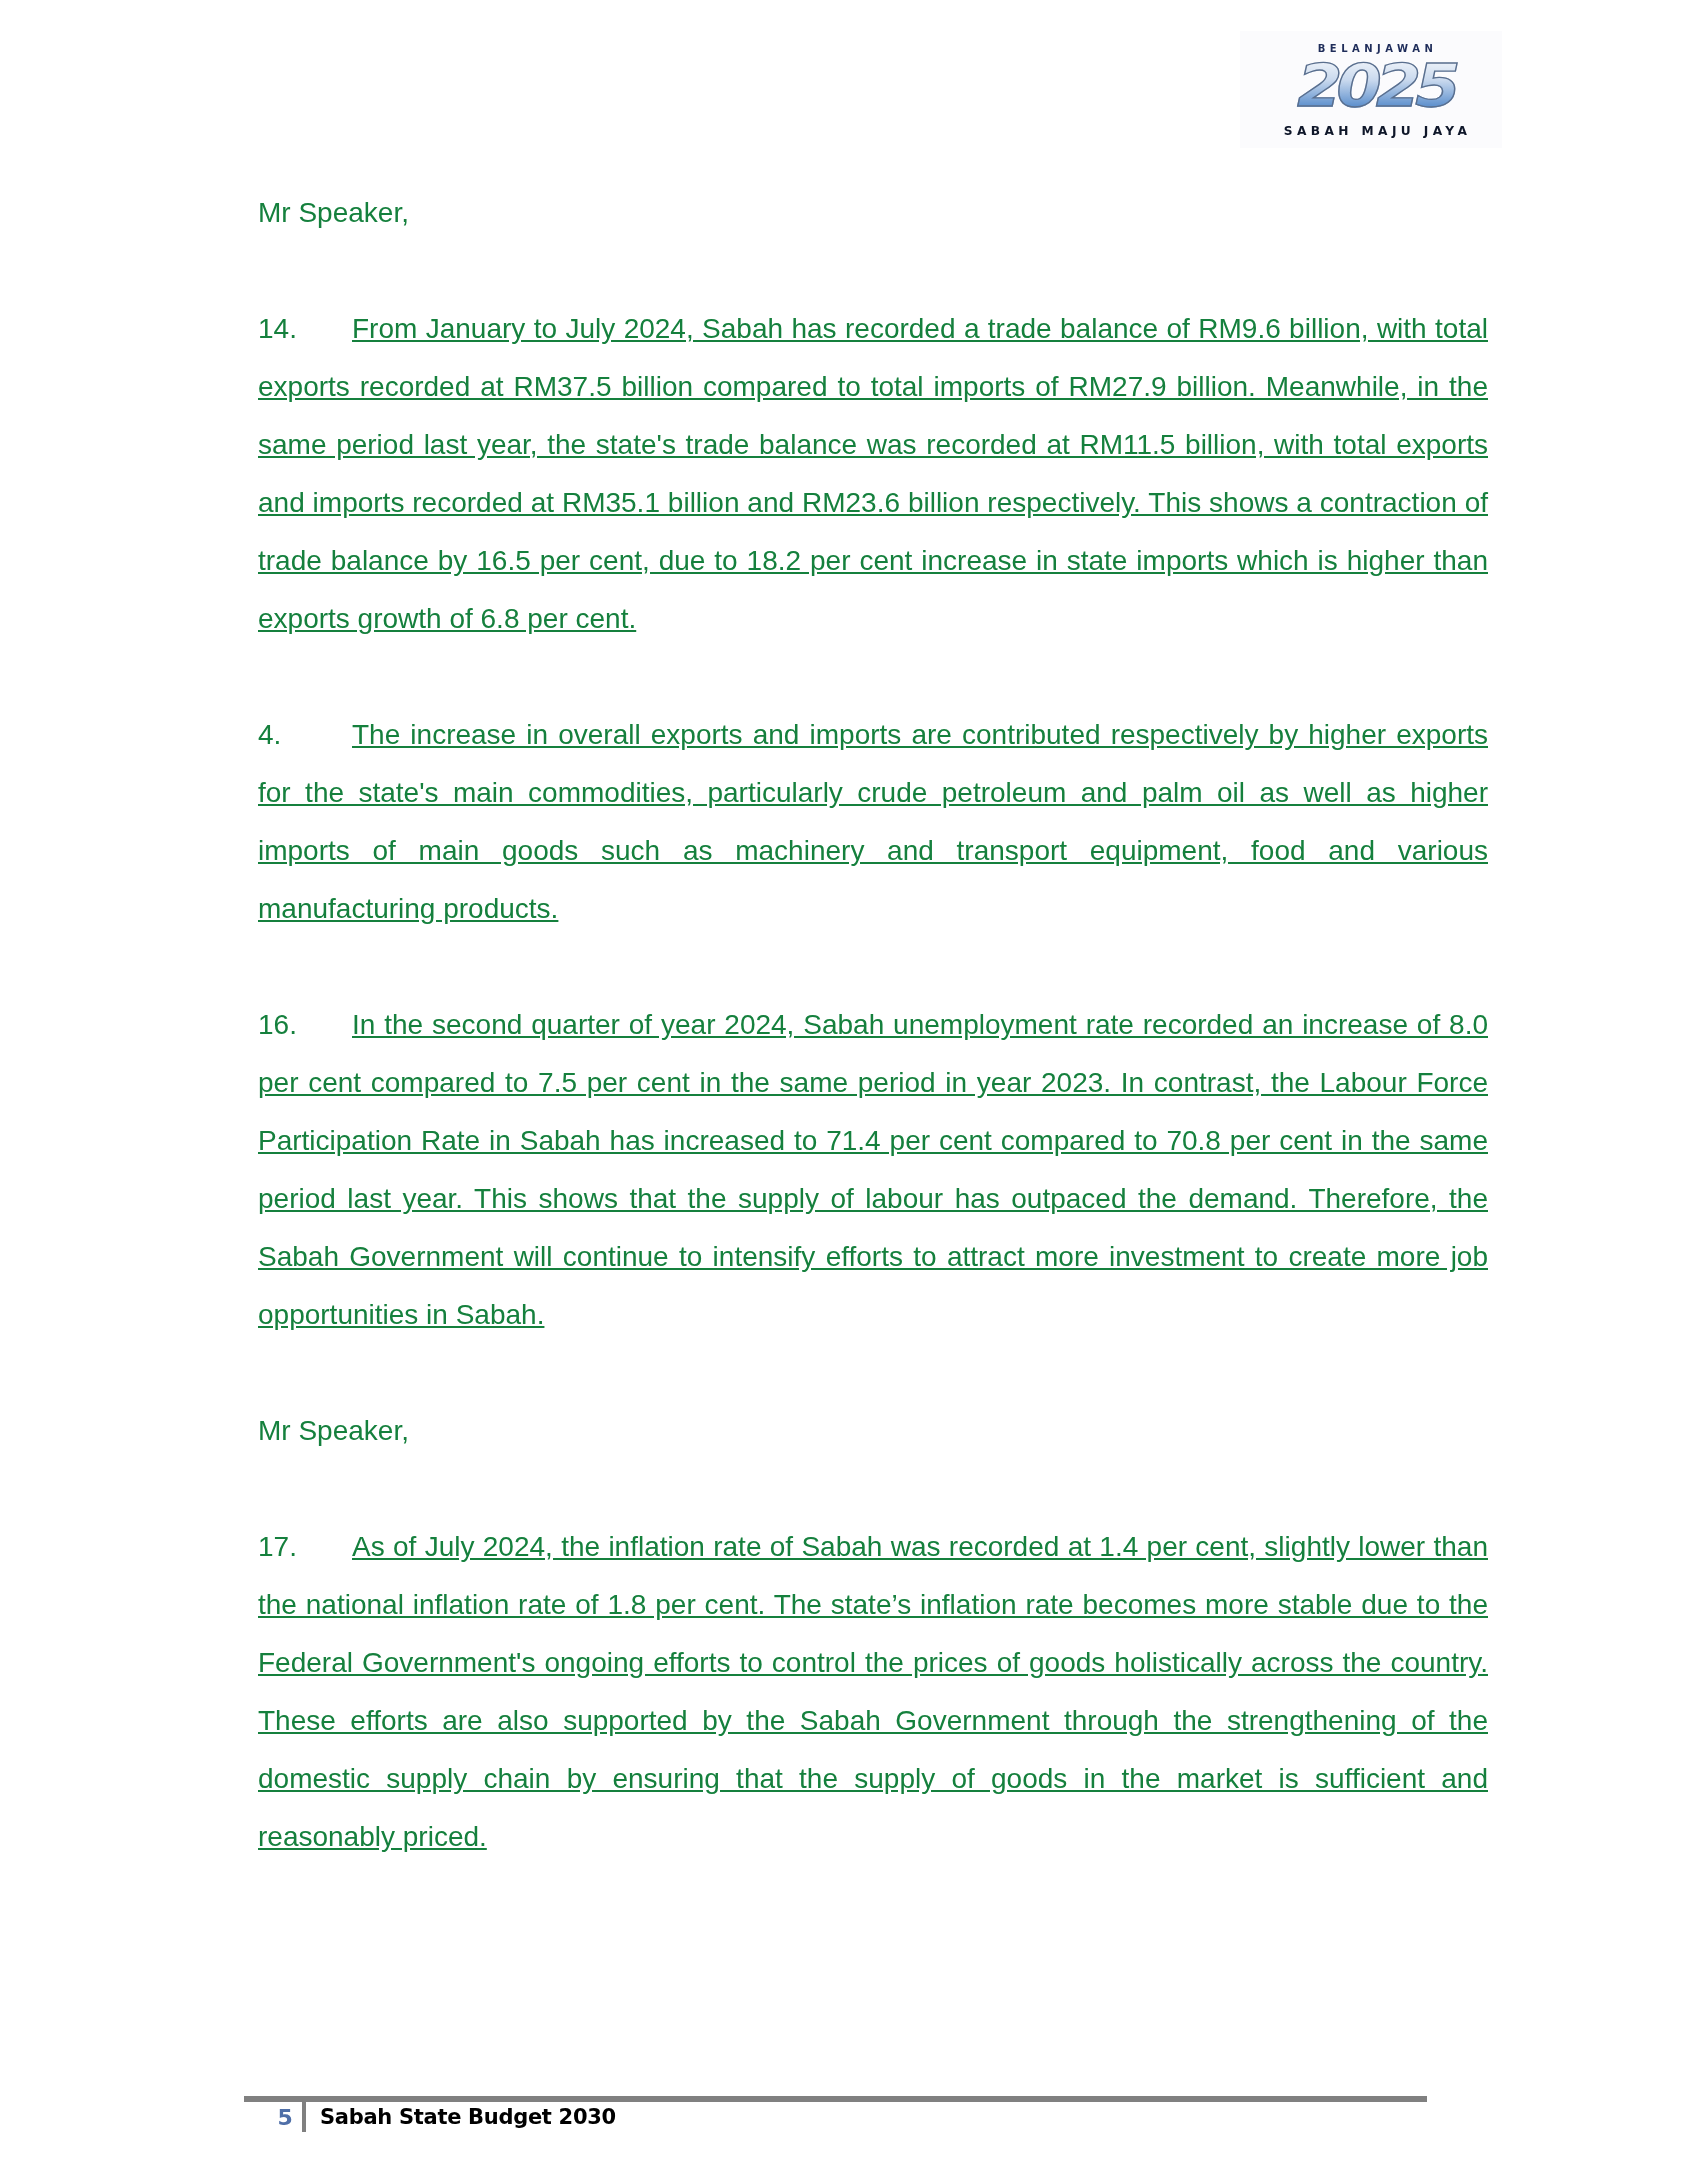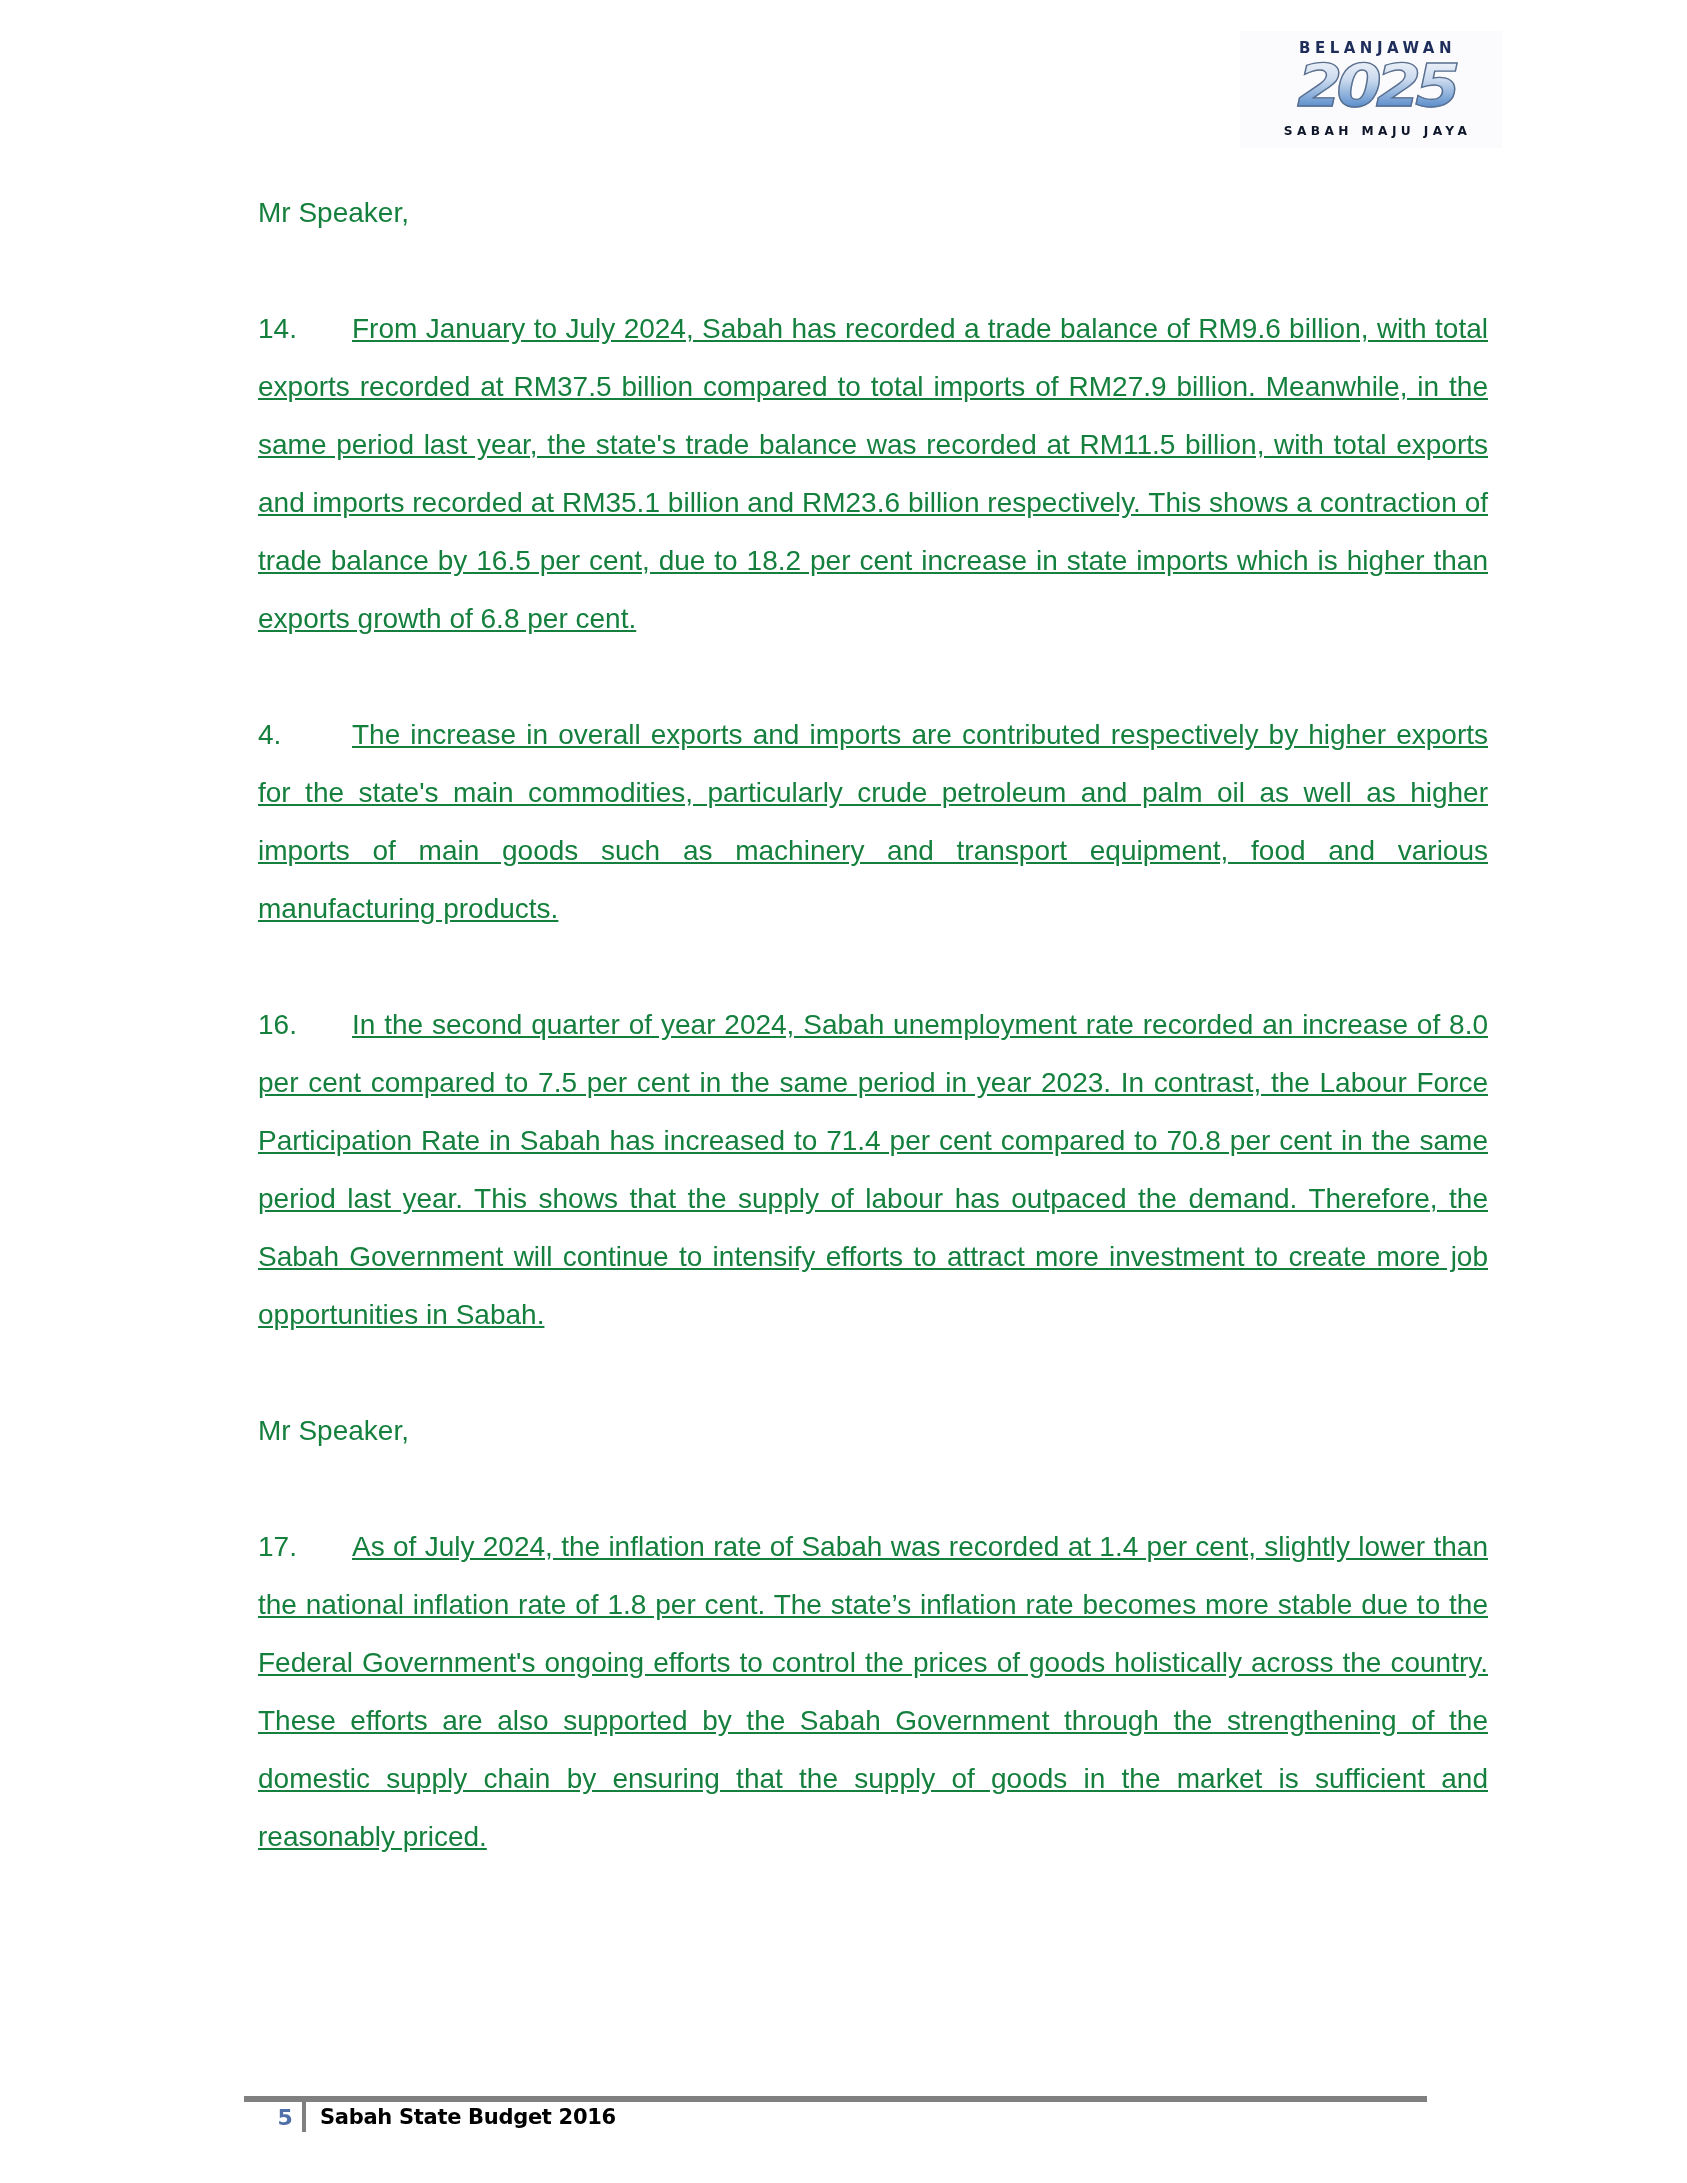--- a/index.html
+++ b/index.html
@@ -2,21 +2,21 @@
 <html style="font-size:14px"><head>
 <meta charset="utf-8">
 <style>
   html, body { margin: 0; padding: 0; background: #ffffff; }
   body { width: 1687px; height: 2184px; position: relative; overflow: hidden; }
   .page { position: absolute; left: 0; top: 0; width: 1687px; height: 2184px; background: #fff; }
 
   
   .logo { position: absolute; left: 1240px; top: 31px; width: 262px; height: 117px; background: #fbfbfd; }
   .logo-top { position: absolute; left: 23px; top: 8.7px; width: 229px; text-align: center;
-    font-family: "DejaVu Sans", sans-serif; font-weight: bold; font-size: 15px; letter-spacing: 4.5px;
+    font-family: "DejaVu Sans", sans-serif; font-weight: bold; font-size: 10px; letter-spacing: 4.5px;
     color: #1f2d5a; line-height: 17.5px; }
   .logo-year { position: absolute; left: 17.5px; top: 26px; width: 236px; text-align: center;
     font-family: "DejaVu Sans", sans-serif; font-weight: bold; font-size: 58px; line-height: 58px;
     letter-spacing: -5.2px; font-style: italic; color: #6f9fd6;
     background: linear-gradient(180deg, #f4f7fb 0%, #c9d9ee 40%, #3a78c2 100%);
     -webkit-background-clip: text; background-clip: text; -webkit-text-fill-color: transparent;
     -webkit-text-stroke: 1.3px #5a6f8e; transform: scaleX(1.12); }
   .logo-bottom { position: absolute; left: 23px; top: 93px; width: 229px; text-align: center;
     font-family: "DejaVu Sans", sans-serif; font-weight: bold; font-size: 12.2px; letter-spacing: 4.4px;
     color: #0f172a; line-height: 15.7px; }
@@ -66,15 +66,15 @@
     <p class="salutation">Mr Speaker,</p>
 
     <p class="para">
       <span class="para-num">17.</span><span>As of July 2024, the inflation rate of Sabah was recorded at 1.4 per cent, slightly lower than the national inflation rate of 1.8 per cent. The state’s inflation rate becomes more stable due to the Federal Government's ongoing efforts to control the prices of goods holistically across the country. These efforts are also supported by the Sabah Government through the strengthening of the domestic supply chain by ensuring that the supply of goods in the market is sufficient and reasonably priced.</span>
     </p>
   </div>
 
   <div class="footer-rule"></div>
   <div class="footer-bar"></div>
   <div class="footer-page">5</div>
-  <div class="footer-title">Sabah State Budget 2016</div>
+  <div class="footer-title">Sabah State Budget 2030</div>
 </div>
 
 
 </body></html>

